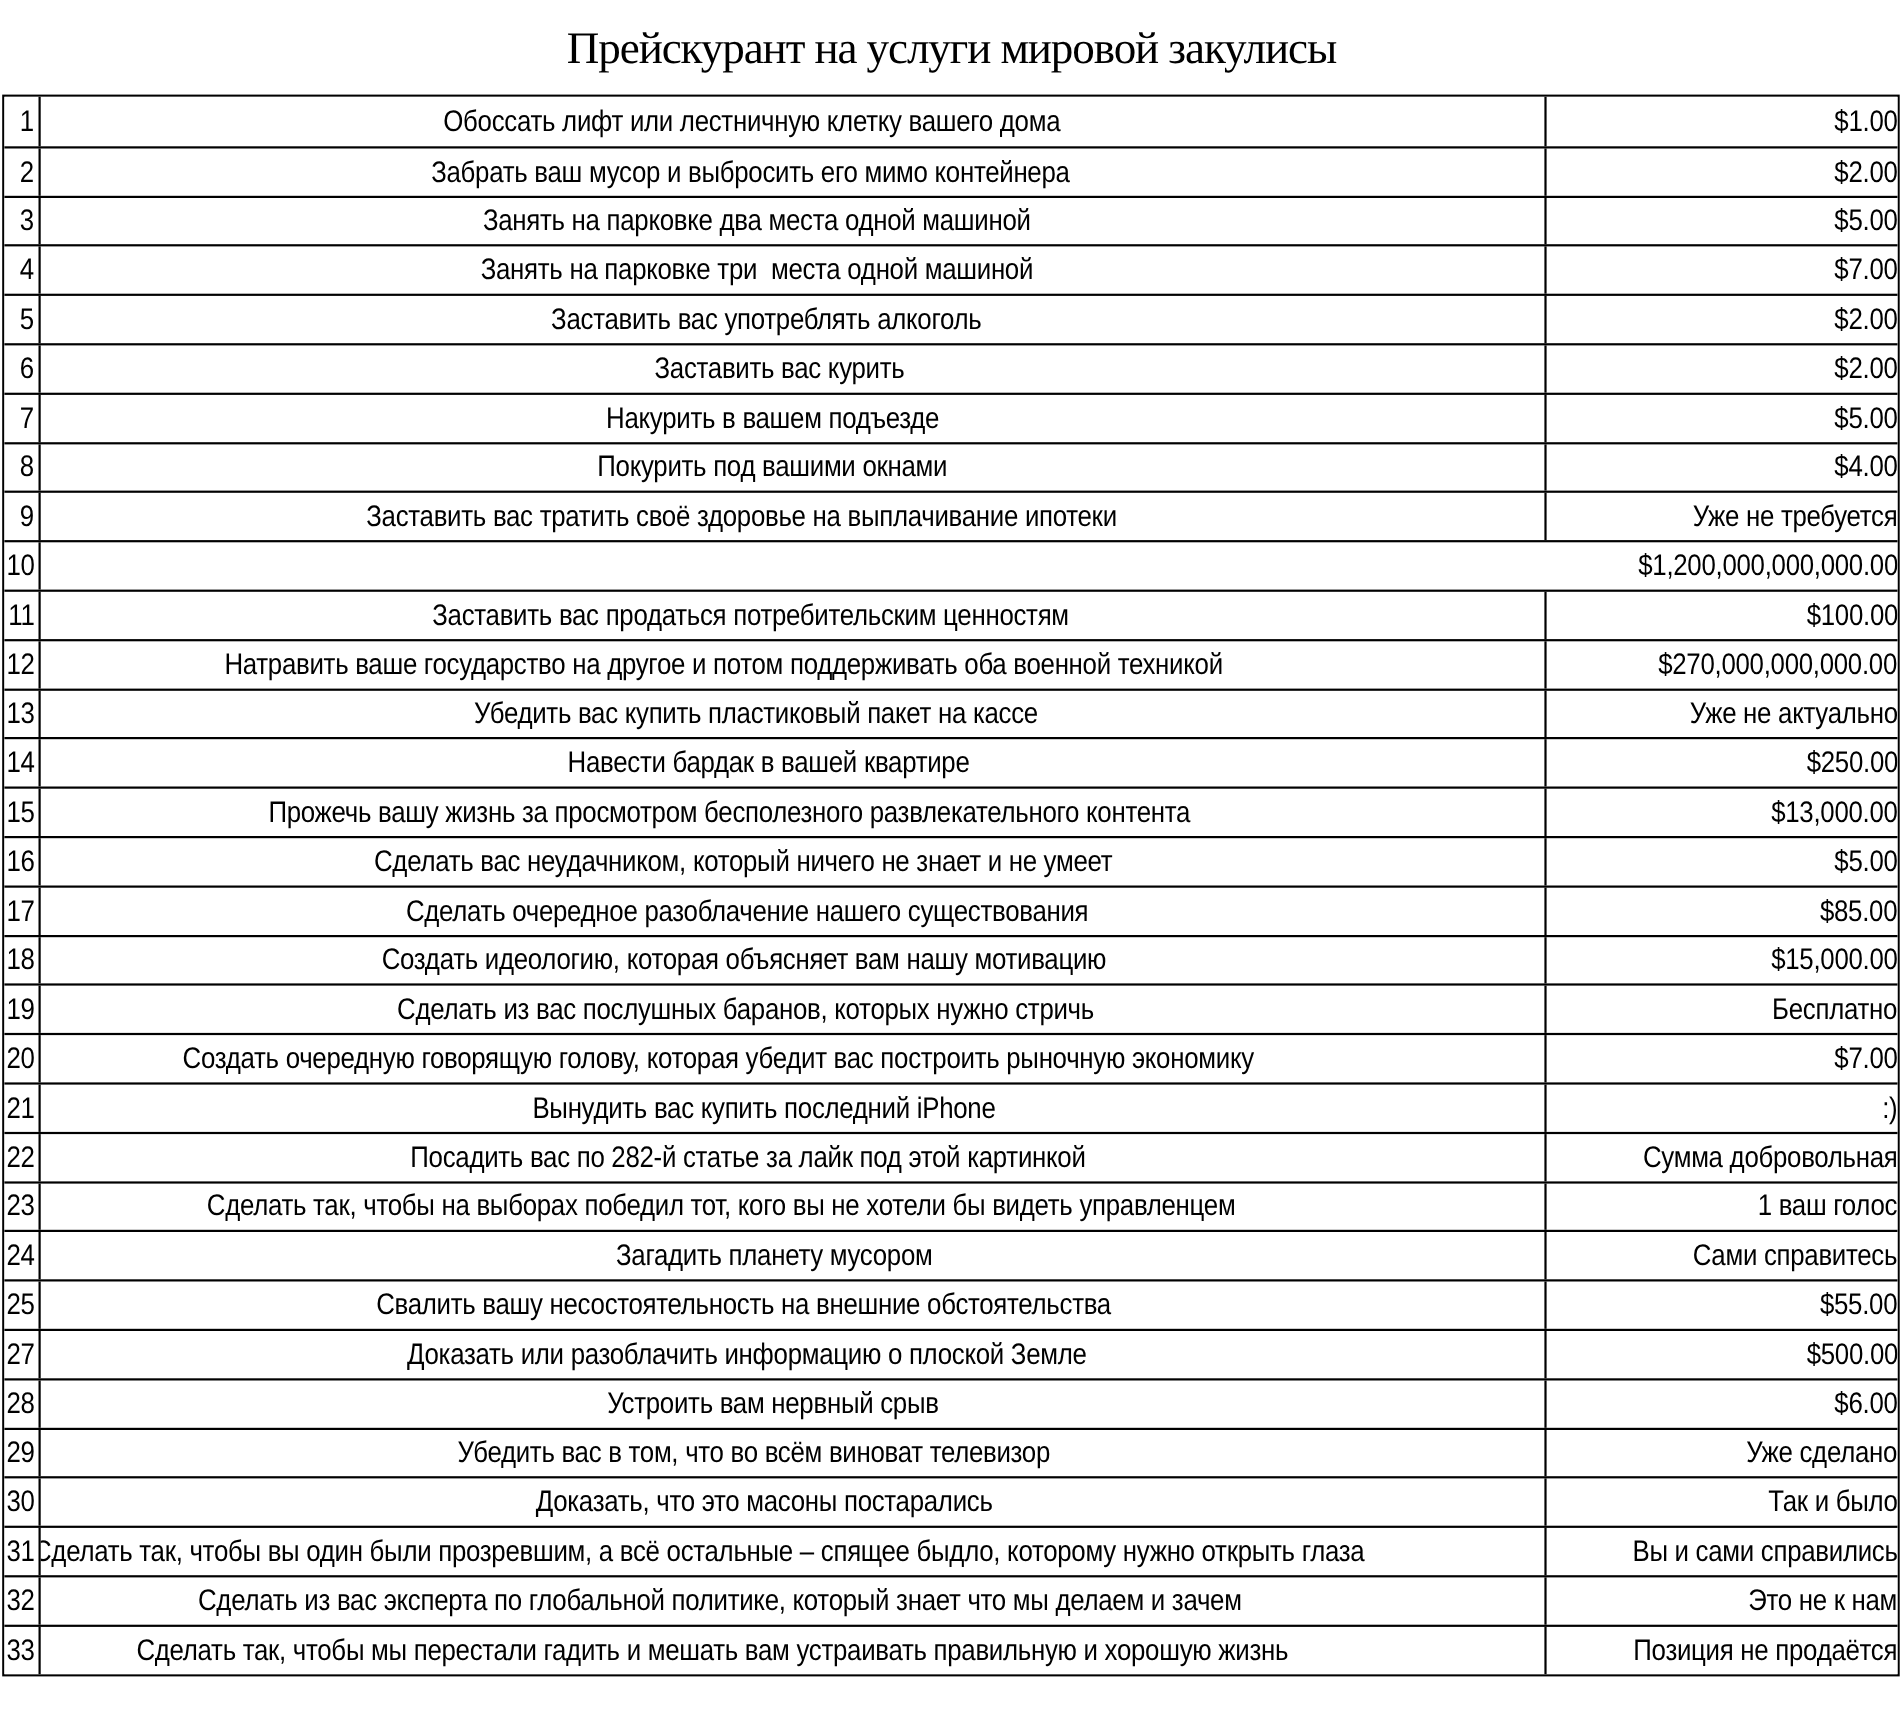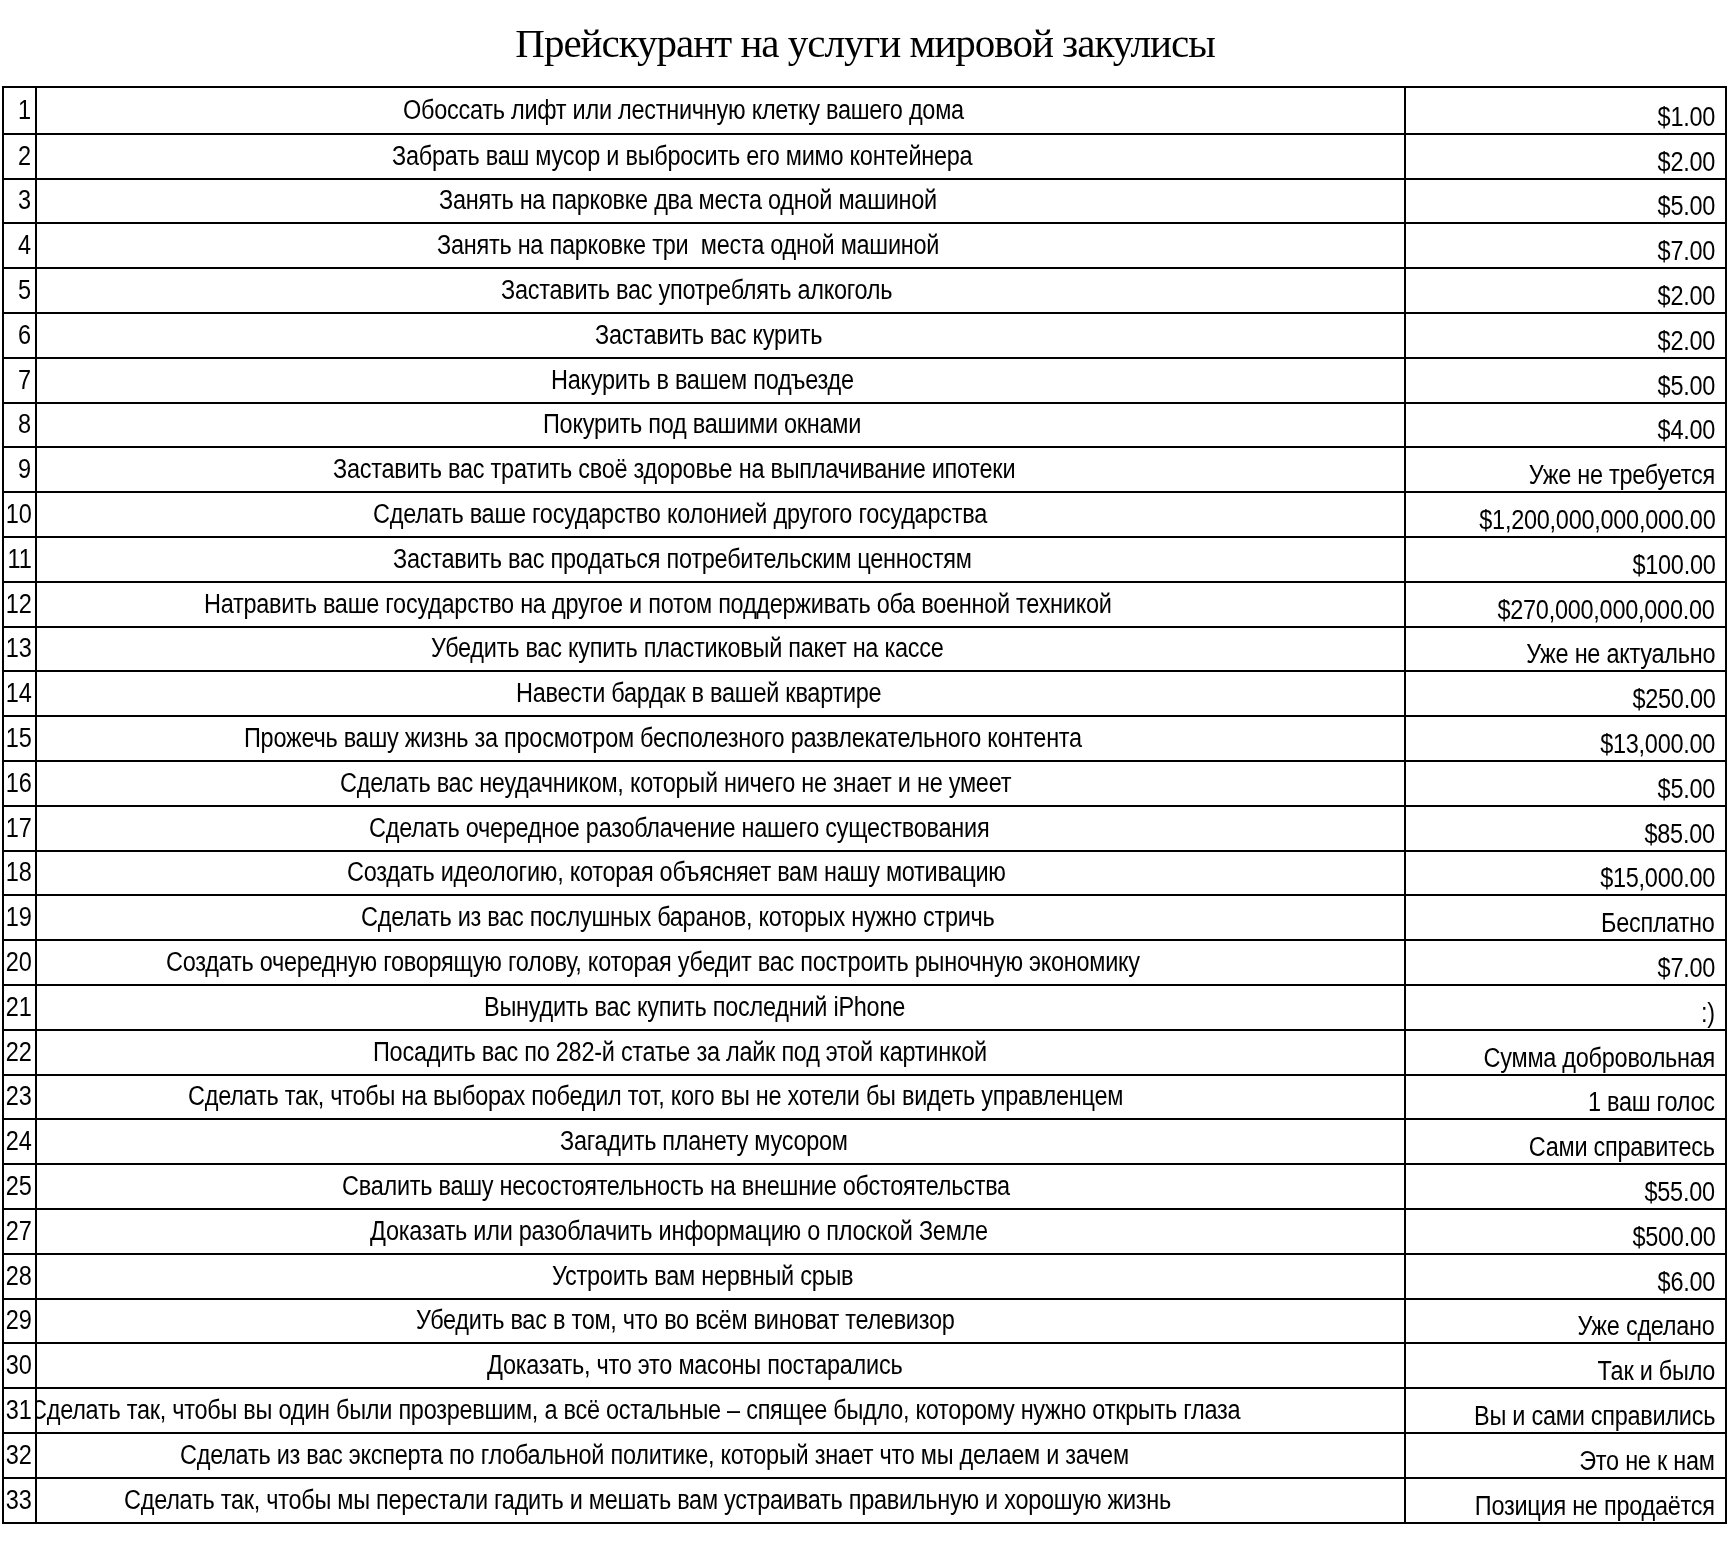--- a/index.html
+++ b/index.html
@@ -64,22 +64,21 @@
   }
   .cell-service {
     width: 1369px;
     justify-content: center;
     padding-left: 10px;
     border-right: 2px solid #000000;
   }
   .cell-price {
     flex: 1;
     justify-content: flex-end;
-    padding-right: 10px;
-    align-items: flex-end;
+    padding-right: 0;
   }
   .t {
     display: inline-block;
     white-space: pre;
     transform: scaleX(0.87);
   }
   .cell-service .t { transform-origin: left center; }
   .cell-price .t, .cell-num .t { transform-origin: right center; }
 </style>
 </head>
@@ -195,23 +194,20 @@
       </div>
     <div class="cell cell-price">
         <span class="t">Уже не требуется</span>
       </div>
   </div>
 
   <div class="row">
     <div class="cell cell-num">
         <span class="t">10</span>
       </div>
-    <div class="cell cell-service">
-        <span class="t">Сделать ваше государство колонией другого государства</span>
-      </div>
     <div class="cell cell-price">
         <span class="t">$1,200,000,000,000.00</span>
       </div>
   </div>
 
   <div class="row">
     <div class="cell cell-num">
         <span class="t">11</span>
       </div>
     <div class="cell cell-service">

